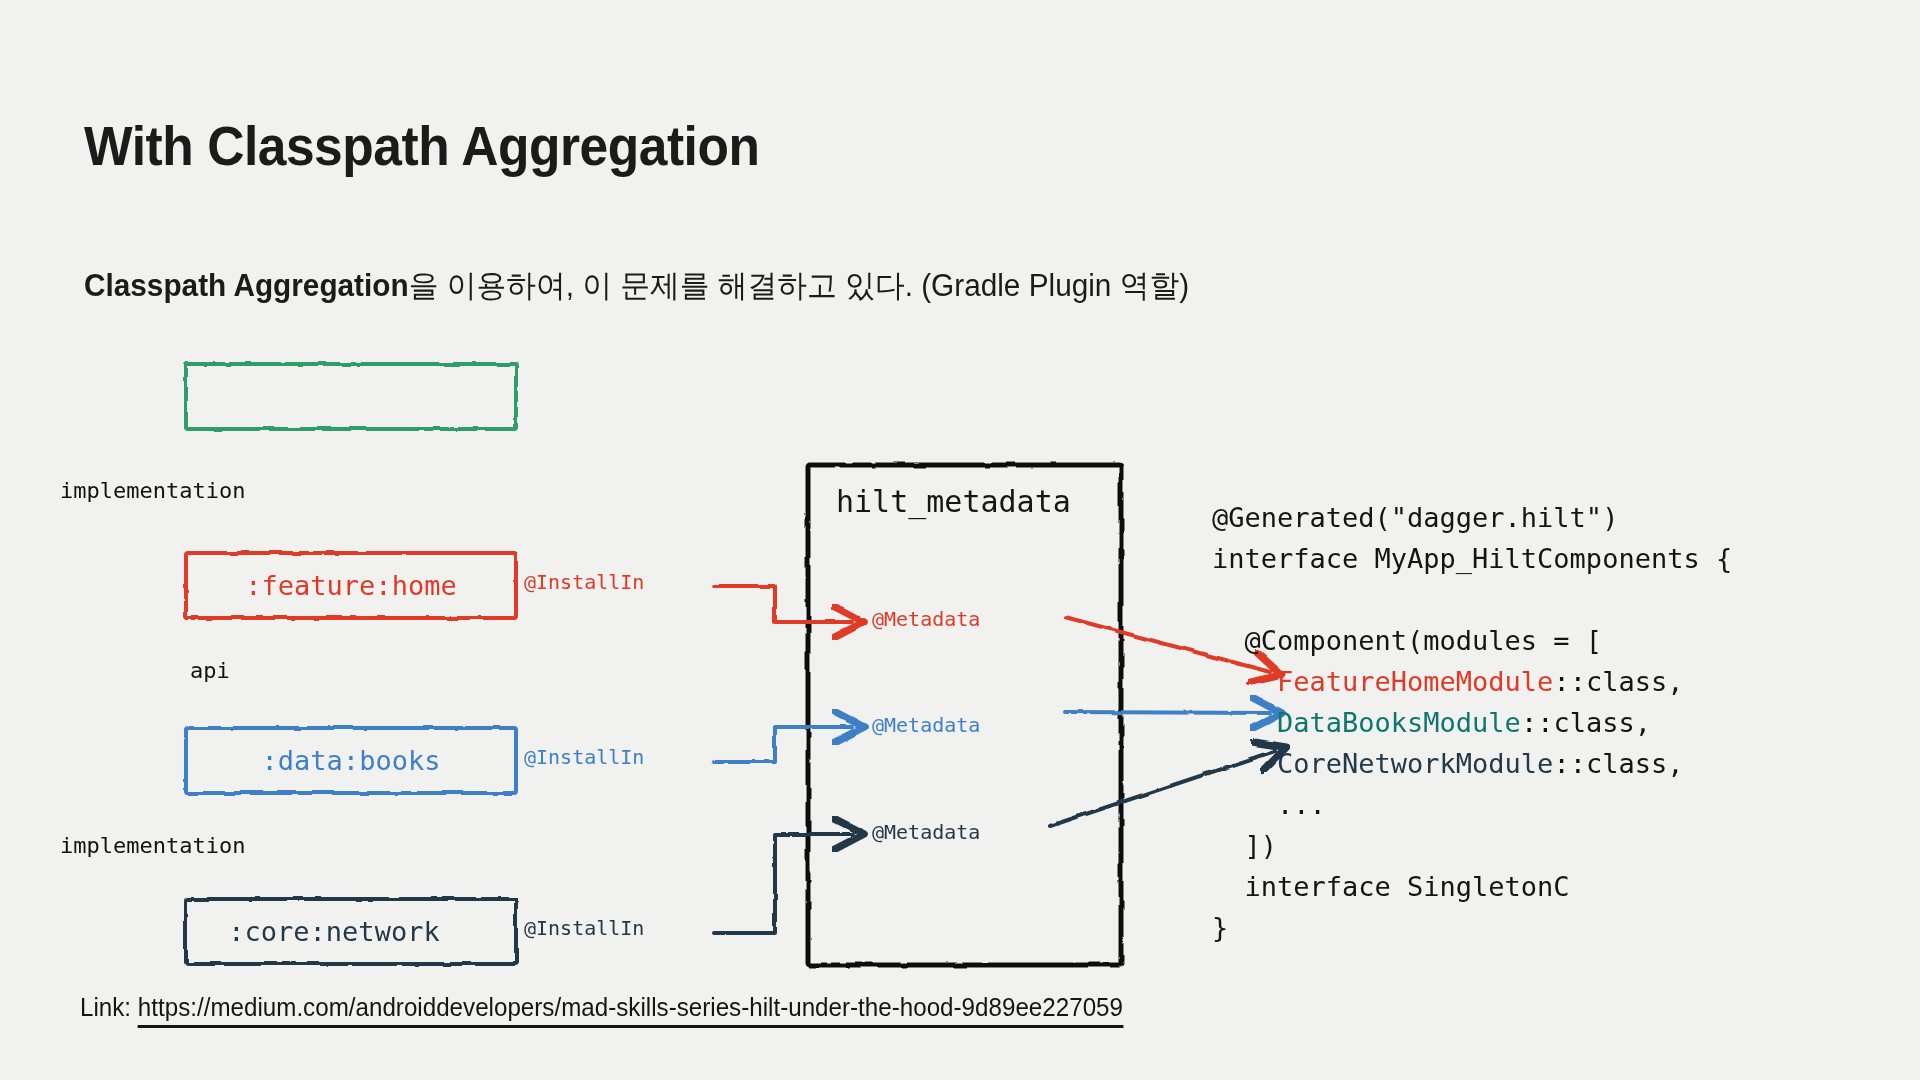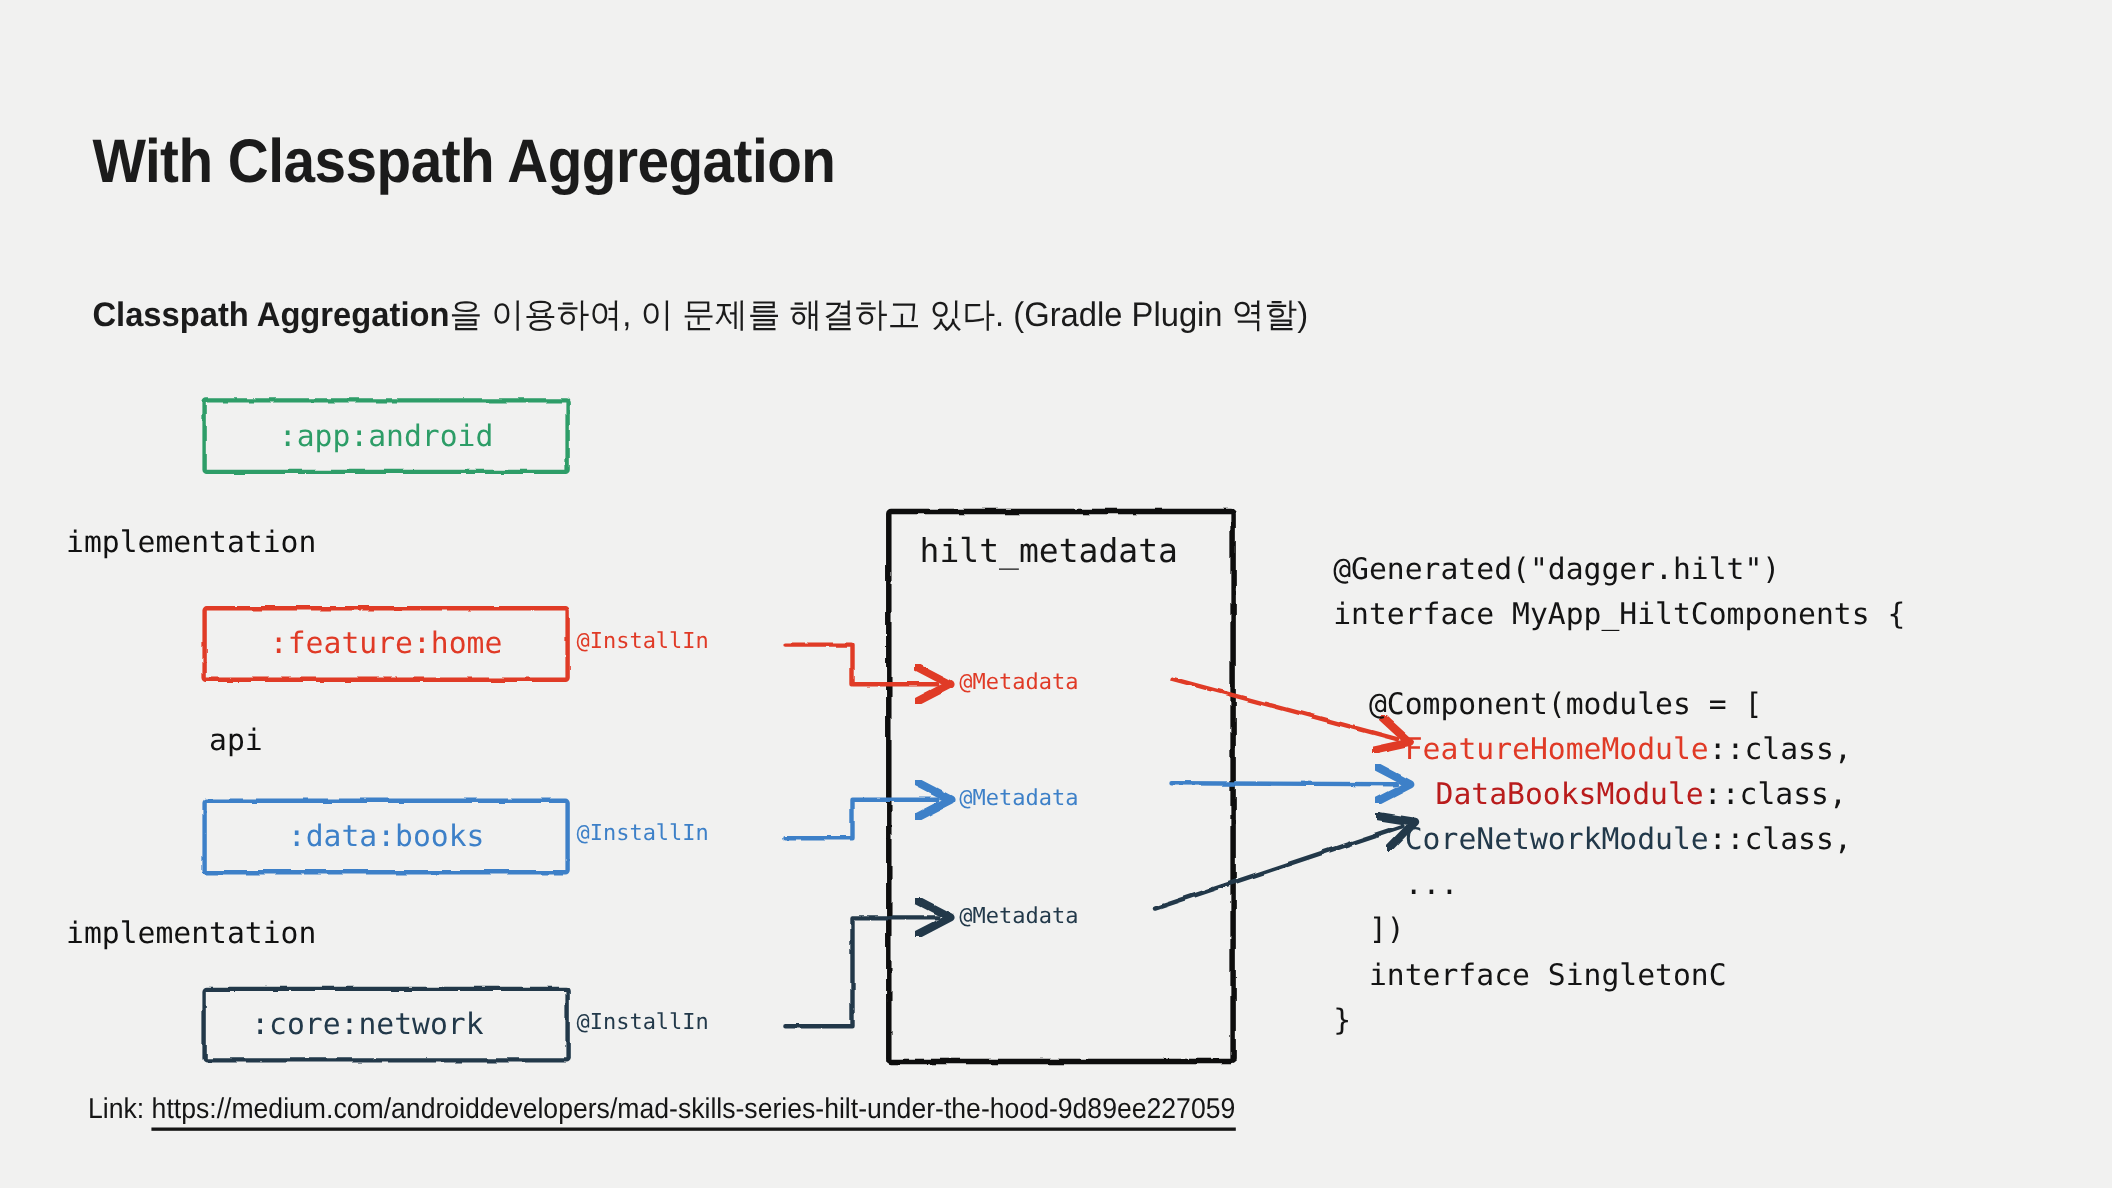--- a/index.html
+++ b/index.html
@@ -41,21 +41,21 @@
     white-space:nowrap;
   }
   .mod-app      {left:186px; top:364px; width:330px; height:65px; color:#2d9d67;}
   .mod-feature  {left:186px; top:553px; width:330px; height:65px; color:#e03a26;}
   .mod-data     {left:186px; top:728px; width:330px; height:65px; color:#3d80c8;}
   .mod-core     {left:169px; top:899px; width:330px; height:65px; color:#22394a;}
 
   .edge-label{
     position:absolute;
     font-family:"DejaVu Sans Mono","Liberation Mono",monospace;
-    font-size:27px; color:#111; white-space:nowrap;
+    font-size:22px; color:#111; white-space:nowrap;
   }
   .lbl-impl1{left:60px;  top:478px;}
   .lbl-api  {left:190px; top:658px;}
   .lbl-impl2{left:60px;  top:833px;}
 
   .install-label{
     position:absolute;
     font-family:"DejaVu Sans Mono","Liberation Mono",monospace;
     font-size:20px; white-space:nowrap;
   }
@@ -78,21 +78,21 @@
   .meta-3{left:872px; top:820px; color:#22394a;}
 
   
   .code-block{
     position:absolute; left:1212px; top:497px;
     font-family:"DejaVu Sans Mono","Liberation Mono",monospace;
     font-size:27px; line-height:41px; color:#141414;
     white-space:pre;
   }
   .code-block .red {color:#e03a26;text-align:right;}
-  .code-block .blue{color:#b91c1c;margin-left:28px;}
+  .code-block .blue{color:#0f766e;}
   .code-block .navy{color:#22394a;text-align:center;}
 
   
   .footer-link{
     position:absolute; left:80px; top:992px;
     font-size:26px; color:#151515; white-space:nowrap;
     transform:scaleX(0.93); transform-origin:left center;
   }
   .footer-link .u{
     border-bottom:3px solid #151515; padding-bottom:3px;
@@ -152,21 +152,20 @@
       <path stroke="#22394a" d="M714,933 L775,933 L775,834 L852,834" marker-end="url(#ah-navy)"></path>
     </g>
 
     <g filter="url(#rough)" fill="none" stroke-width="4" stroke-linecap="round" stroke-linejoin="round">
       <path stroke="#e03a26" d="M1065,617 L1270,672" marker-end="url(#ah-red)"></path>
       <path stroke="#3d80c8" d="M1065,712 L1270,713" marker-end="url(#ah-blue)"></path>
       <path stroke="#22394a" d="M1050,826 L1275,751" marker-end="url(#ah-navy)"></path>
     </g>
   </svg>
 
-  <div class="mod-box mod-app">:app:android</div>
   <div class="mod-box mod-data">:data:books</div>
   <div class="mod-box mod-feature">:feature:home</div>
   <div class="mod-box mod-core">:core:network</div>
 
   <div class="edge-label lbl-impl1">implementation</div>
   <div class="edge-label lbl-api">api</div>
   <div class="edge-label lbl-impl2">implementation</div>
 
   <div class="install-label inst-red">@InstallIn</div>
   <div class="install-label inst-blue">@InstallIn</div>

